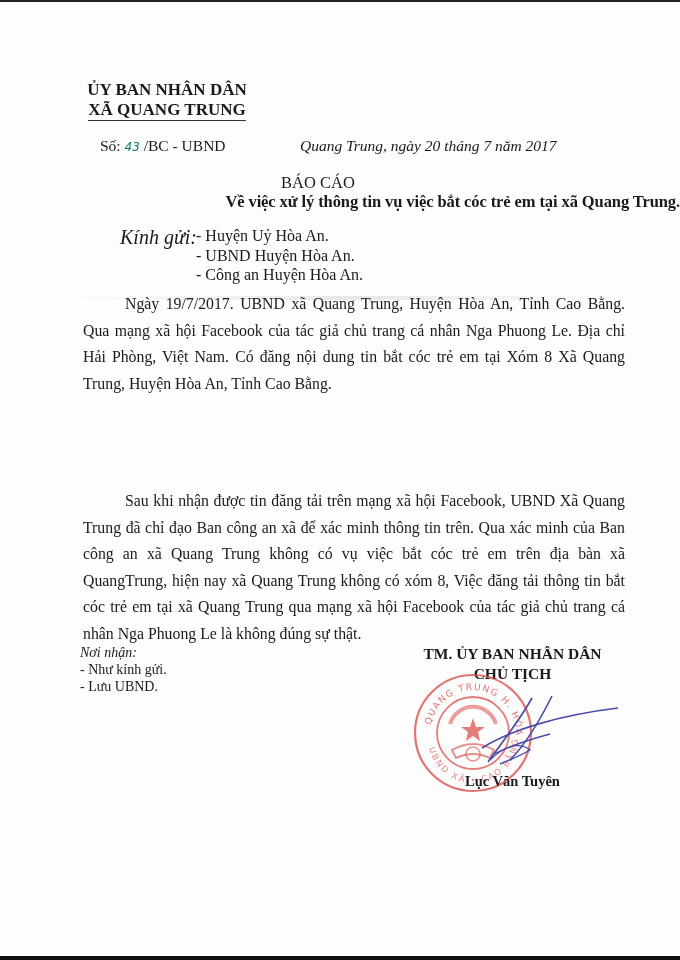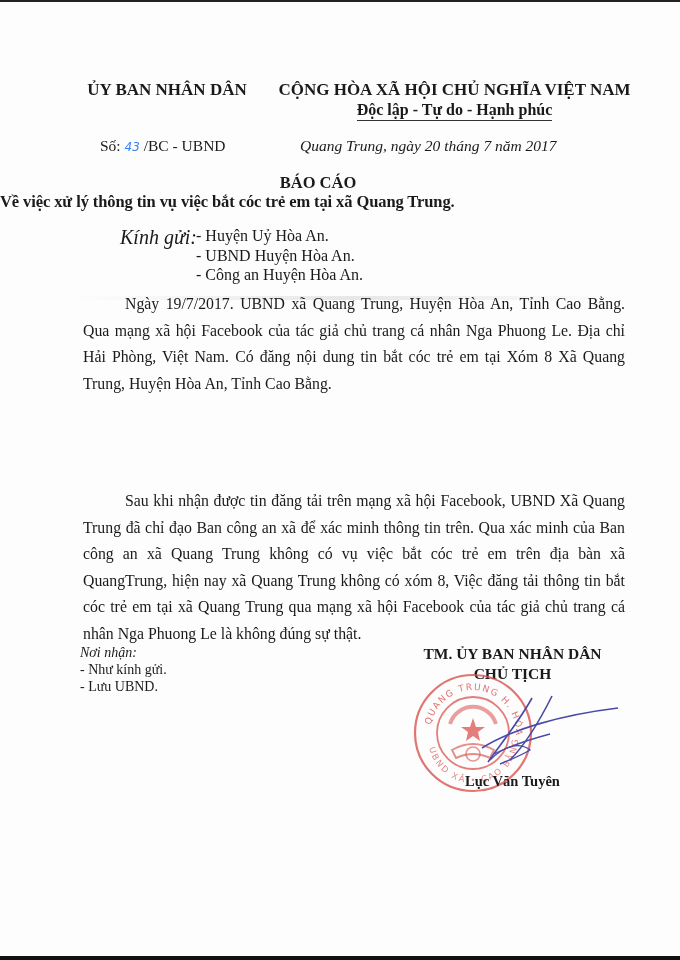--- a/index.html
+++ b/index.html
@@ -13,25 +13,25 @@
   .frame-top { position: absolute; left: 0; top: 0; width: 680px; height: 2px; background: #222; }
   .frame-bottom { position: absolute; left: 0; bottom: 0; width: 680px; height: 4px; background: #111; }
   .page { position: absolute; left: 0; top: 0; width: 680px; height: 960px; }
 
   .hdr-left { position: absolute; left: 72px; top: 80px; width: 190px; text-align: center; font-weight: bold; font-size: 17px; line-height: 20px; }
   .hdr-left .line2 { display: inline-block; border-bottom: 1.4px solid #333; padding-bottom: 0; }
   .hdr-right { position: absolute; left: 262px; top: 80px; width: 385px; text-align: center; font-weight: bold; font-size: 17px; line-height: 20px; }
   .hdr-right .motto { display: inline-block; border-bottom: 1.4px solid #333; font-size: 16px; }
 
   .so { position: absolute; left: 100px; top: 137px; font-size: 15.5px; }
-  .so .num { color: #3b82f6; font-family: "DejaVu Sans", sans-serif; font-size: 12px; font-style: italic; }
+  .so .num { color: #0f766e; font-family: "DejaVu Sans", sans-serif; font-size: 12px; font-style: italic; }
   .date { position: absolute; left: 300px; top: 137px; font-size: 15.5px; font-style: italic; }
 
-  .title { position: absolute; left: 0; width: 636px; top: 173px; text-align: center; font-weight: bold; font-size: 16.5px; }
-  .subtitle { position: absolute; left: 0; width: 680px; top: 192px; text-align: left; font-weight: bold; font-size: 16.5px; letter-spacing: -0.1px; }
+  .title { position: absolute; left: 0; width: 636px; top: 173px; text-align: center; font-weight: normal; font-size: 16.5px; }
+  .subtitle { position: absolute; left: 0; width: 680px; top: 192px; text-align: right; font-weight: bold; font-size: 16.5px; letter-spacing: -0.1px; }
 
   .kinhgui-label { position: absolute; left: 120px; top: 226px; font-size: 20px; font-style: italic; }
   .kinhgui-items { position: absolute; left: 196px; top: 226px; font-size: 16px; line-height: 19.5px; }
 
   .para { position: absolute; left: 83px; width: 542px; font-size: 15.8px; line-height: 26.6px; text-align: justify; text-indent: 42px; margin: 0; }
   .p1 { top: 291px; }
   .p2 { top: 444px; margin-top: 44px; }
   .p3 { top: 569px; }
 
   .noinhan { position: absolute; left: 80px; top: 644px; font-size: 14px; line-height: 17px; }
@@ -46,26 +46,23 @@
   .scan-streak { position: absolute; left: 70px; top: 296px; width: 560px; height: 4px; background: linear-gradient(90deg, rgba(200,200,200,0.0), rgba(190,190,190,0.35), rgba(200,200,200,0.0)); }
 </style>
 </head>
 <body>
 
 <div class="page">
   <div class="frame-top"></div>
 
   <div class="hdr-left">
     <div>ỦY BAN NHÂN DÂN</div>
+    <div class="line2">XÃ QUANG TRUNG</div>
   </div>
 
-  <div class="hdr-right">
-    <div>CỘNG HÒA XÃ HỘI CHỦ NGHĨA VIỆT NAM</div>
-    <div class="motto">Độc lập - Tự do - Hạnh phúc</div>
-  </div>
 
   <div class="so">
     <span>Số: </span><span class="num">43</span><span> /BC - UBND</span>
   </div>
 
   <div class="date">Quang Trung, ngày 20 tháng 7 năm 2017</div>
 
   <div class="title">BÁO CÁO</div>
   <div class="subtitle">Về việc xử lý thông tin vụ việc bắt cóc trẻ em tại xã Quang Trung.</div>
 

